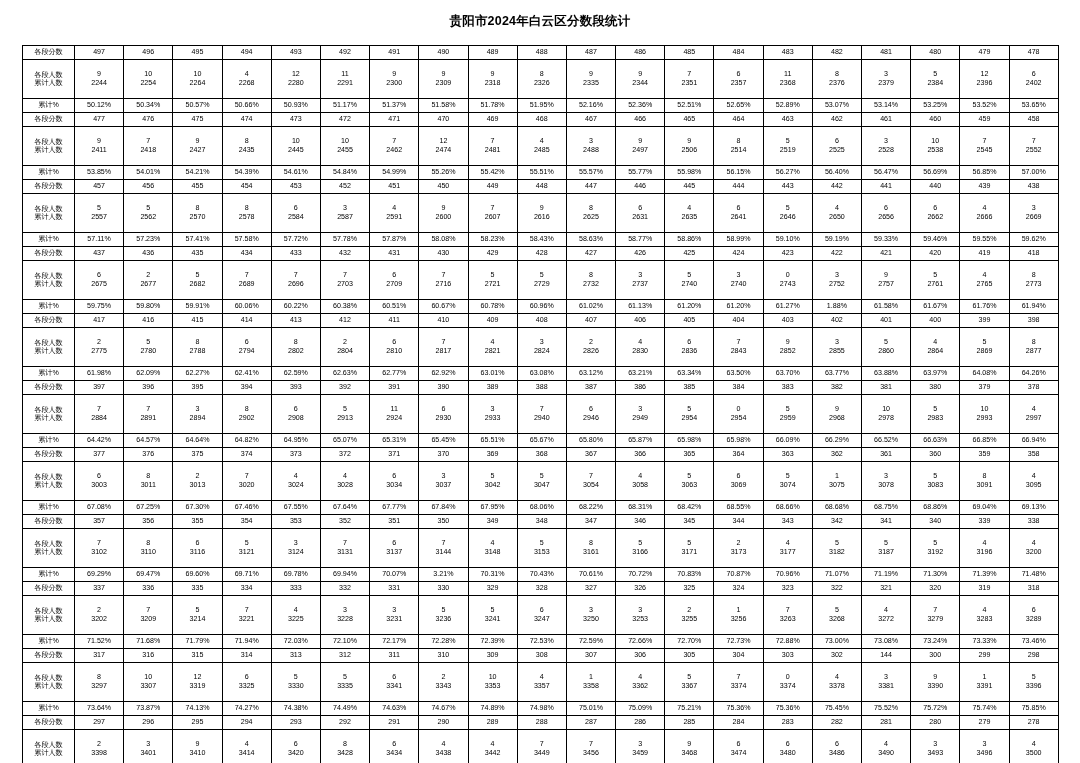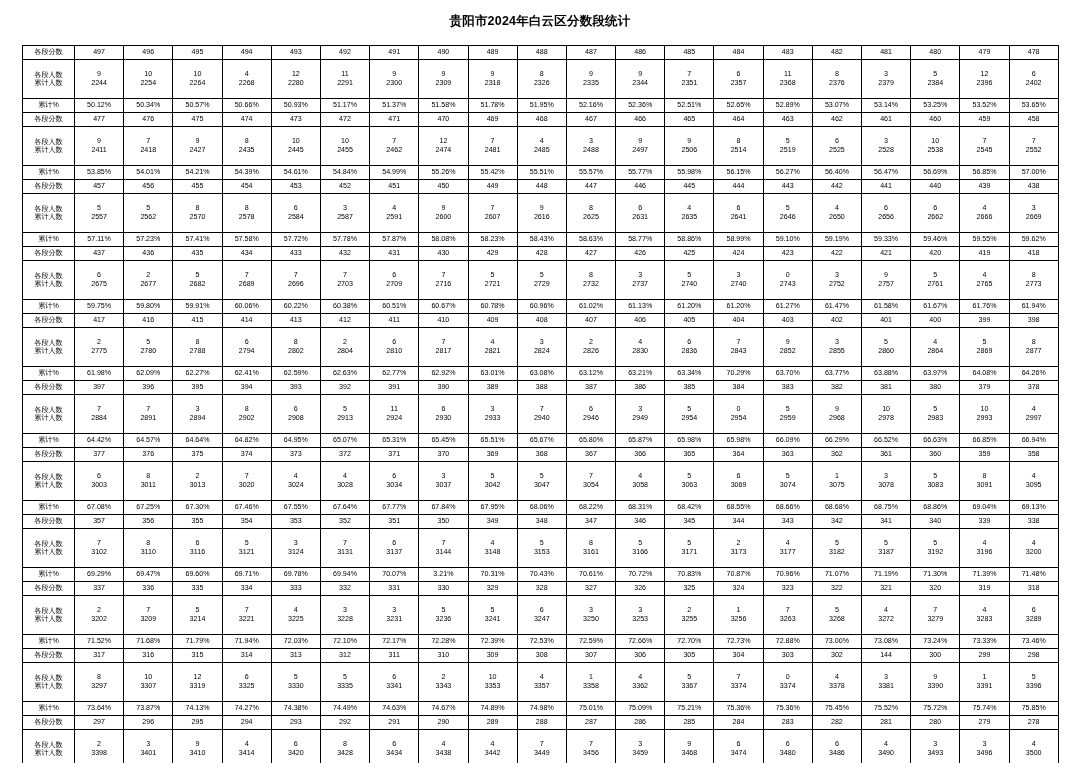--- a/index.html
+++ b/index.html
@@ -594,21 +594,21 @@
           <td class="num">60.38%</td>
           <td class="num">60.51%</td>
           <td class="num">60.67%</td>
           <td class="num">60.78%</td>
           <td class="num">60.96%</td>
           <td class="num">61.02%</td>
           <td class="num">61.13%</td>
           <td class="num">61.20%</td>
           <td class="num">61.20%</td>
           <td class="num">61.27%</td>
-          <td class="num">61.47%</td>
+          <td class="num">1.88%</td>
           <td class="num">61.58%</td>
           <td class="num">61.67%</td>
           <td class="num">61.76%</td>
           <td class="num">61.94%</td>
         </tr>
         <tr class="band-row">
           <td class="rowlabel">各段分数</td>
           <td class="num">417</td>
           <td class="num">416</td>
           <td class="num">415</td>
@@ -724,21 +724,21 @@
           <td class="num">62.41%</td>
           <td class="num">62.59%</td>
           <td class="num">62.63%</td>
           <td class="num">62.77%</td>
           <td class="num">62.92%</td>
           <td class="num">63.01%</td>
           <td class="num">63.08%</td>
           <td class="num">63.12%</td>
           <td class="num">63.21%</td>
           <td class="num">63.34%</td>
-          <td class="num">70.29%</td>
+          <td class="num">63.50%</td>
           <td class="num">63.70%</td>
           <td class="num">63.77%</td>
           <td class="num">63.88%</td>
           <td class="num">63.97%</td>
           <td class="num">64.08%</td>
           <td class="num">64.26%</td>
         </tr>
         <tr class="band-row">
           <td class="rowlabel">各段分数</td>
           <td class="num">397</td>

